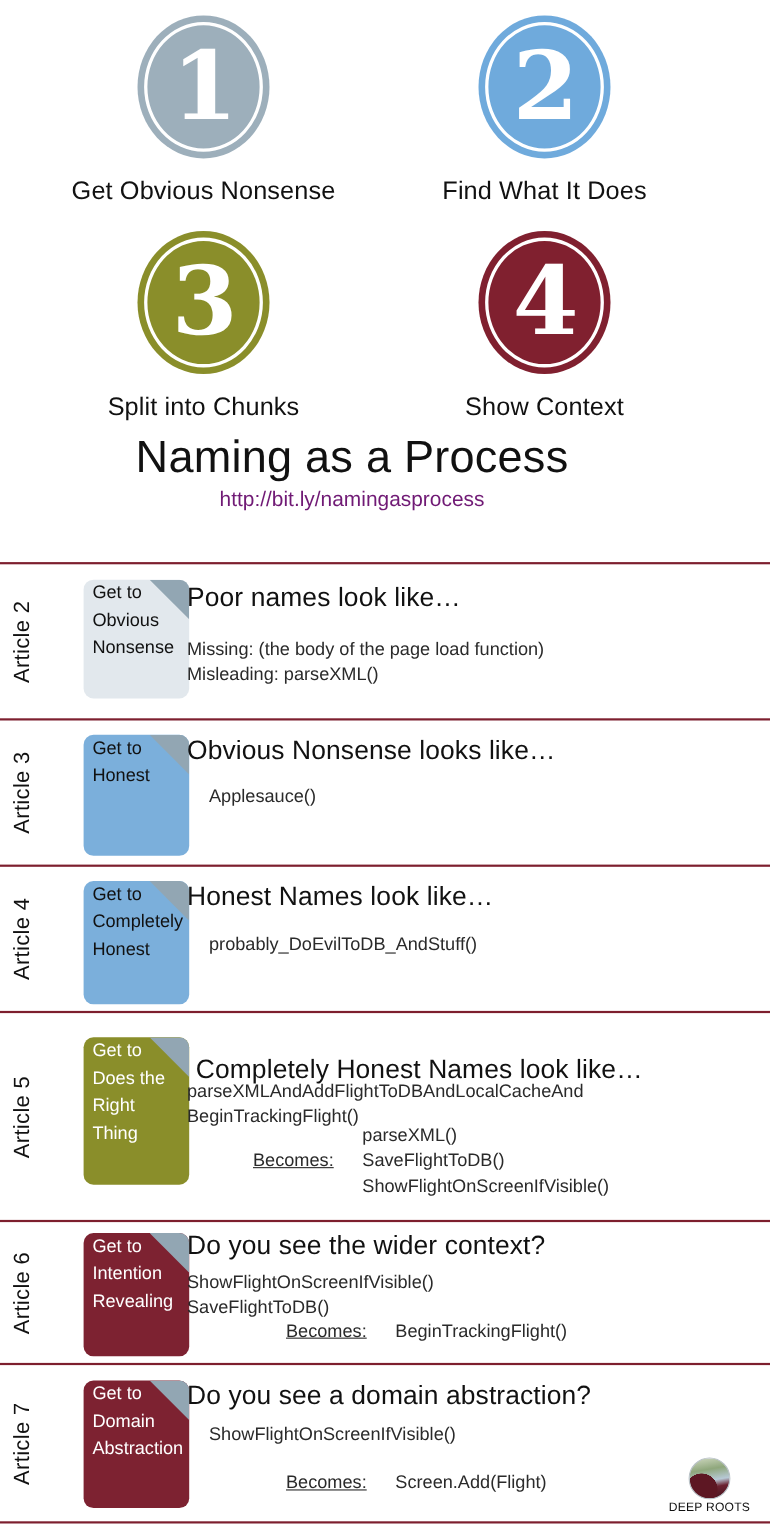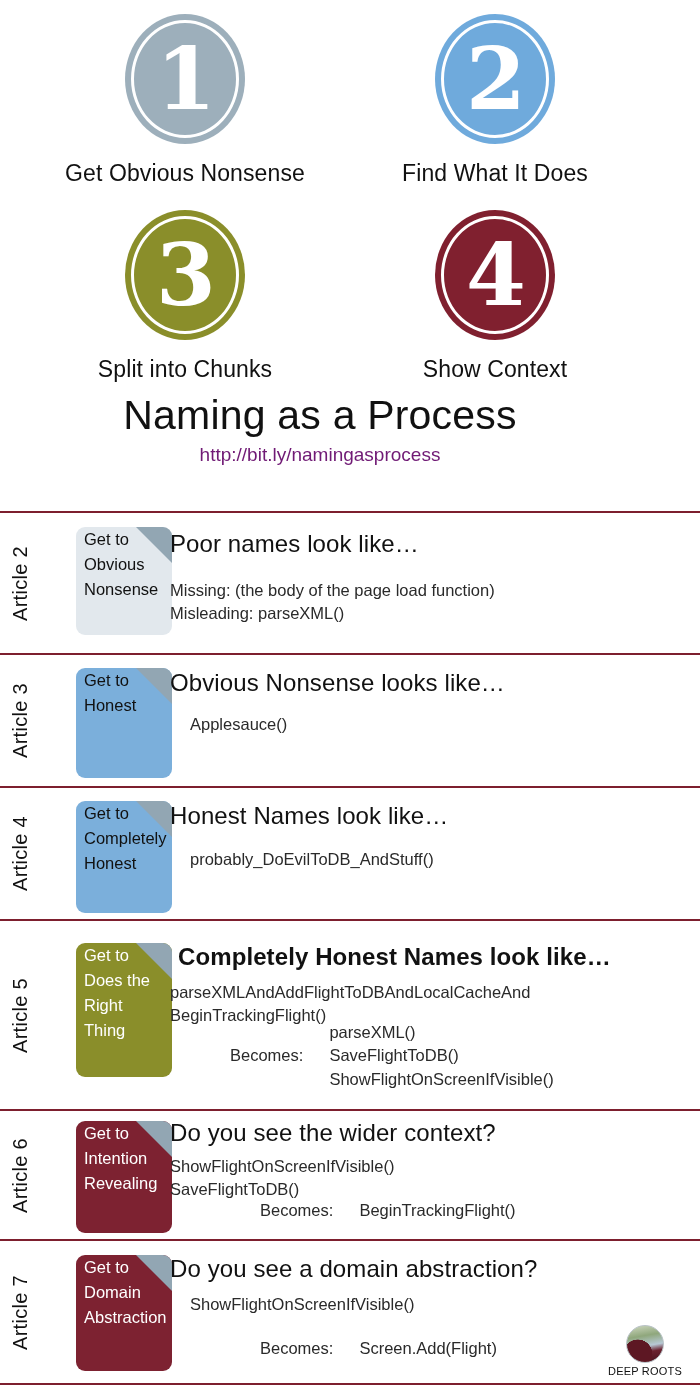--- a/index.html
+++ b/index.html
@@ -118,21 +118,21 @@
     line-height:1.42;
   }
   .becomes-grid{
     display:grid;
     grid-template-columns:auto auto;
     column-gap:26px;
     font-size:16.5px;
     color:#2a2a2a;
     line-height:1.42;
   }
-  .becomes-label{ grid-column:1; text-align:right; align-self:center; white-space:nowrap; }
+  .becomes-label{ grid-column:1; text-align:right; align-self:center; white-space:nowrap;text-decoration:underline; }
   .becomes-vals{ grid-column:2; }
 
   
   .logo{
     position:absolute;
     right:6px; bottom:6px;
     width:86px;
     text-align:center;
   }
   .logo-mark{
@@ -257,21 +257,21 @@
           <div class="article-tag">
             <span>Article 5</span>
           </div>
           <div class="card" style="top: 22px; height: 134px; background: rgb(138, 142, 42); color: rgb(255, 255, 255);">
             <div class="fold" style="background: rgb(146, 166, 179);"></div>
             <div class="card-line">Get to</div>
             <div class="card-line">Does the</div>
             <div class="card-line">Right Thing</div>
           </div>
           <div class="body-col">
-            <div class="body-head" style="position: absolute; top: 22px; left: 8px; font-weight: bold;">Completely Honest Names look like…</div>
+            <div class="body-head" style="position: absolute; top: 38px; left: 8px;">Completely Honest Names look like…</div>
             <div style="position: absolute; top: 60px; left: 0px;">
               <div class="body-line">parseXMLAndAddFlightToDBAndLocalCacheAnd</div>
               <div class="body-line">BeginTrackingFlight()</div>
             </div>
             <div class="becomes-grid" style="position: absolute; top: 100px; left: 60px;">
               <div class="becomes-label">Becomes:</div>
               <div class="becomes-vals">
                 <div>parseXML()</div>
                 <div>SaveFlightToDB()</div>
                 <div>ShowFlightOnScreenIfVisible()</div>

